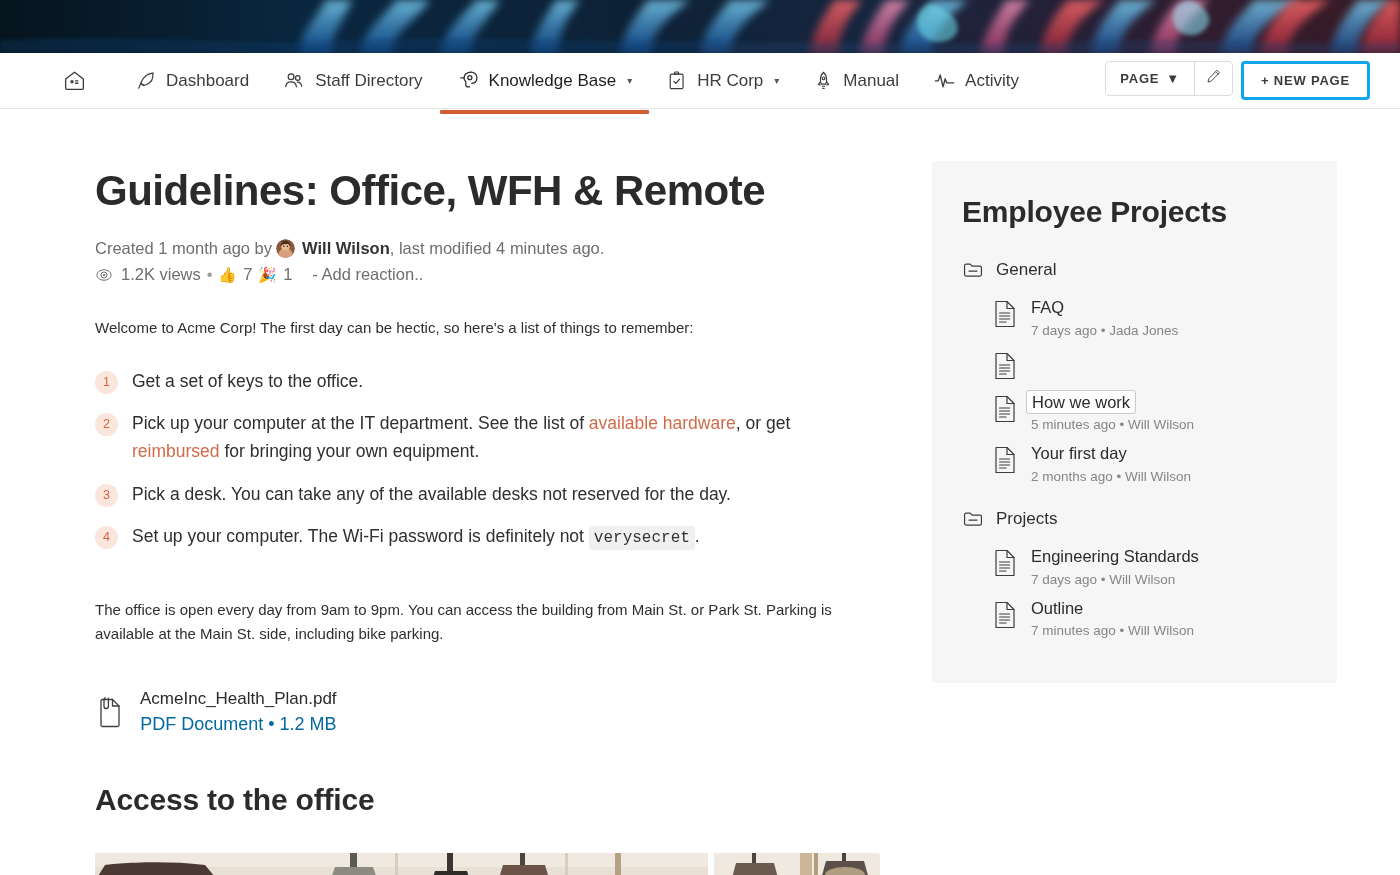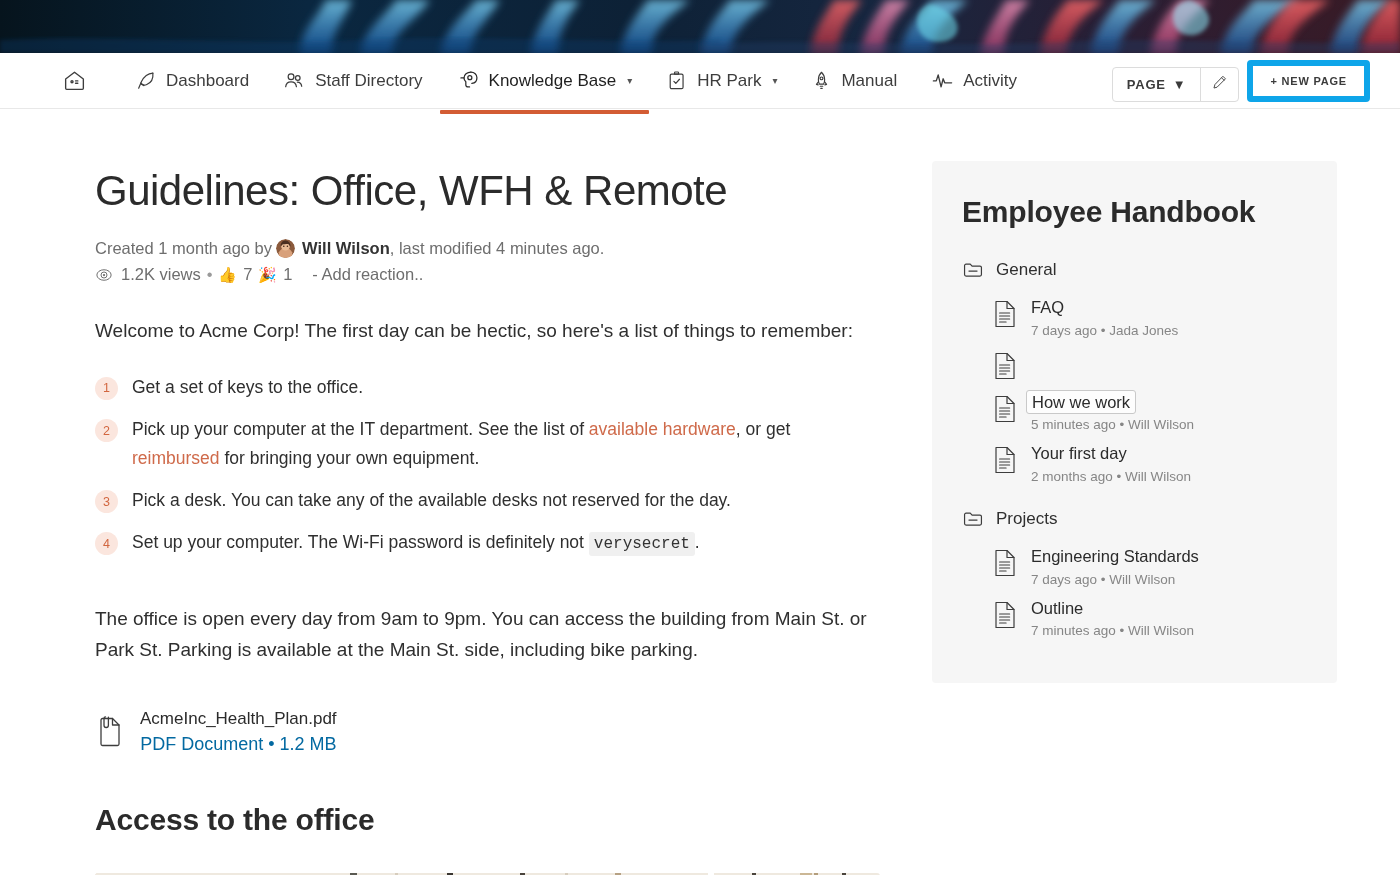--- a/index.html
+++ b/index.html
@@ -51,21 +51,21 @@
     position: absolute;
     left: 0; right: 0; bottom: 0;
     height: 4px;
     background: #d35c34;
     border-radius: 1px;
   }
   .caret { font-size: 10px; color: #555; margin-left: 2px; line-height: 1; }
 
   .nav-right {
     margin-left: auto;
-    display: flex; align-items: flex-end; gap: 8px;
+    display: flex; align-items: flex-start; gap: 8px;
   }
   .btn-group {
     display: flex; align-items: stretch;
     border: 1px solid #dcdcdc;
     border-radius: 4px;
     overflow: hidden;
     background: #fff;
   }
   .btn-page {
     display: flex; align-items: center; gap: 7px;
@@ -73,43 +73,43 @@
     font-size: 13px; font-weight: bold; letter-spacing: 0.8px;
     color: #3b3b3b; cursor: pointer;
   }
   .btn-pencil {
     display: flex; align-items: center; justify-content: center;
     width: 38px;
     border-left: 1px solid #dcdcdc;
     cursor: pointer;
   }
   .btn-newpage {
-    border: 6px solid #0ea5e9;
+    border: 3px solid #0ea5e9;
     border-radius: 4px;
     background: #fff;
     padding: 9px 17px;
-    font-size: 11px; font-weight: bold; letter-spacing: 0.8px;
+    font-size: 13px; font-weight: bold; letter-spacing: 0.8px;
     color: #3b3b3b; cursor: pointer;
     font-family: "Liberation Sans", sans-serif;
   }
 
   
   .page {
     display: flex;
     padding: 0 70px 0 95px;
     gap: 52px;
   }
   .content { width: 785px; flex: none; padding-top: 58px; }
   .rail { width: 405px; flex: none; padding-top: 52px; }
 
   
   h1.title {
     margin: 0 0 18px 0;
     font-size: 42px;
-    font-weight: normal;
+    font-weight: bold;
     color: #2b2b2b;
     letter-spacing: -0.5px;
     line-height: 1.12;
   }
   .meta-line {
     font-size: 16.5px;
     color: #6e6e6e;
     line-height: 1.95;
     display: flex; align-items: center; flex-wrap: wrap;
   }
@@ -131,21 +131,21 @@
     font-size: 16.5px; color: #6e6e6e;
     gap: 6px;
     margin-top: 1px;
   }
   .eye-ico { display: flex; align-items: center; margin-right: 2px; }
   .dot-sep { color: #9a9a9a; }
   .emo { font-size: 15px; }
   .add-reaction { margin-left: 14px; color: #6e6e6e; cursor: pointer; }
 
   p.body {
-    font-size: 19px;
+    font-size: 15px;
     color: #2f2f2f;
     line-height: 1.62;
     margin: 32px 0 0 0;
   }
   p.body.spaced { margin-top: 46px; }
 
   ol.steps { list-style: none; margin: 26px 0 0 0; padding: 0; }
   ol.steps li {
     display: flex;
     gap: 14px;
@@ -366,21 +366,21 @@
     </div>
 
     <div class="nav-item">
       <span class="ico">
         <svg width="22" height="22" viewBox="0 0 24 24" fill="none" stroke="#3d3d3d" stroke-width="1.3" stroke-linecap="round" stroke-linejoin="round">
           <rect x="4.6" y="4.4" width="14" height="16" rx="1.6"></rect>
           <path d="M9.3 4.4V3.1c0-.5.4-.9.9-.9h2.6c.5 0 .9.4.9.9v1.3z"></path>
           <path d="M8.6 12.4l2.1 2.1 4-4.4"></path>
         </svg>
       </span>
-      <span>HR Park</span>
+      <span>HR Corp</span>
       <span class="caret">▾</span>
     </div>
 
     <div class="nav-item">
       <span class="ico">
         <svg width="21" height="21" viewBox="0 0 24 24" fill="none" stroke="#3d3d3d" stroke-width="1.3" stroke-linecap="round" stroke-linejoin="round">
           <path d="M12 2.6c2.4 2.4 3.6 5.4 3.6 8.4 0 2-.5 3.8-1.3 5.2h-4.6c-.8-1.4-1.3-3.2-1.3-5.2 0-3 1.2-6 3.6-8.4z"></path>
           <circle cx="12" cy="9.6" r="1.6"></circle>
           <path d="M8.4 13.6 6.2 16.4l2 .6M15.6 13.6l2.2 2.8-2 .6"></path>
           <path d="M10.6 18.6h2.8M11.2 21h1.6"></path>
@@ -526,21 +526,21 @@
           <path d="M128 0 L132 0 L132 8 L128 8 Z" fill="#4a443c"></path>
           <path d="M112 8 C120 8 142 8 150 8 L160 44 L102 44 Z" fill="#5e5048"></path>
           <ellipse cx="131" cy="22" rx="20" ry="8" fill="#ffe9b8" opacity=".5"></ellipse>
         </svg>
       </div>
     </div>
   </div>
 
   <div class="rail">
     <div class="panel">
-      <h3 class="panel-title">Employee Handbook</h3>
+      <h3 class="panel-title">Employee Projects</h3>
       <div id="rail-groups">
           <div class="folder">
             <span>
               <svg width="22" height="22" viewBox="0 0 24 24" fill="none" stroke="#3d3d3d" stroke-width="1.3" stroke-linecap="round" stroke-linejoin="round">
                 <path d="M2.8 7.4V17a1.6 1.6 0 0 0 1.6 1.6h15.2A1.6 1.6 0 0 0 21.2 17V9.4a1.6 1.6 0 0 0-1.6-1.6H11L9 5.6H4.4A1.6 1.6 0 0 0 2.8 7.2z"></path>
                 <path d="M7.6 13.2h8.8"></path>
               </svg>
             </span>
             <span class="folder-label">General</span>
           </div>

